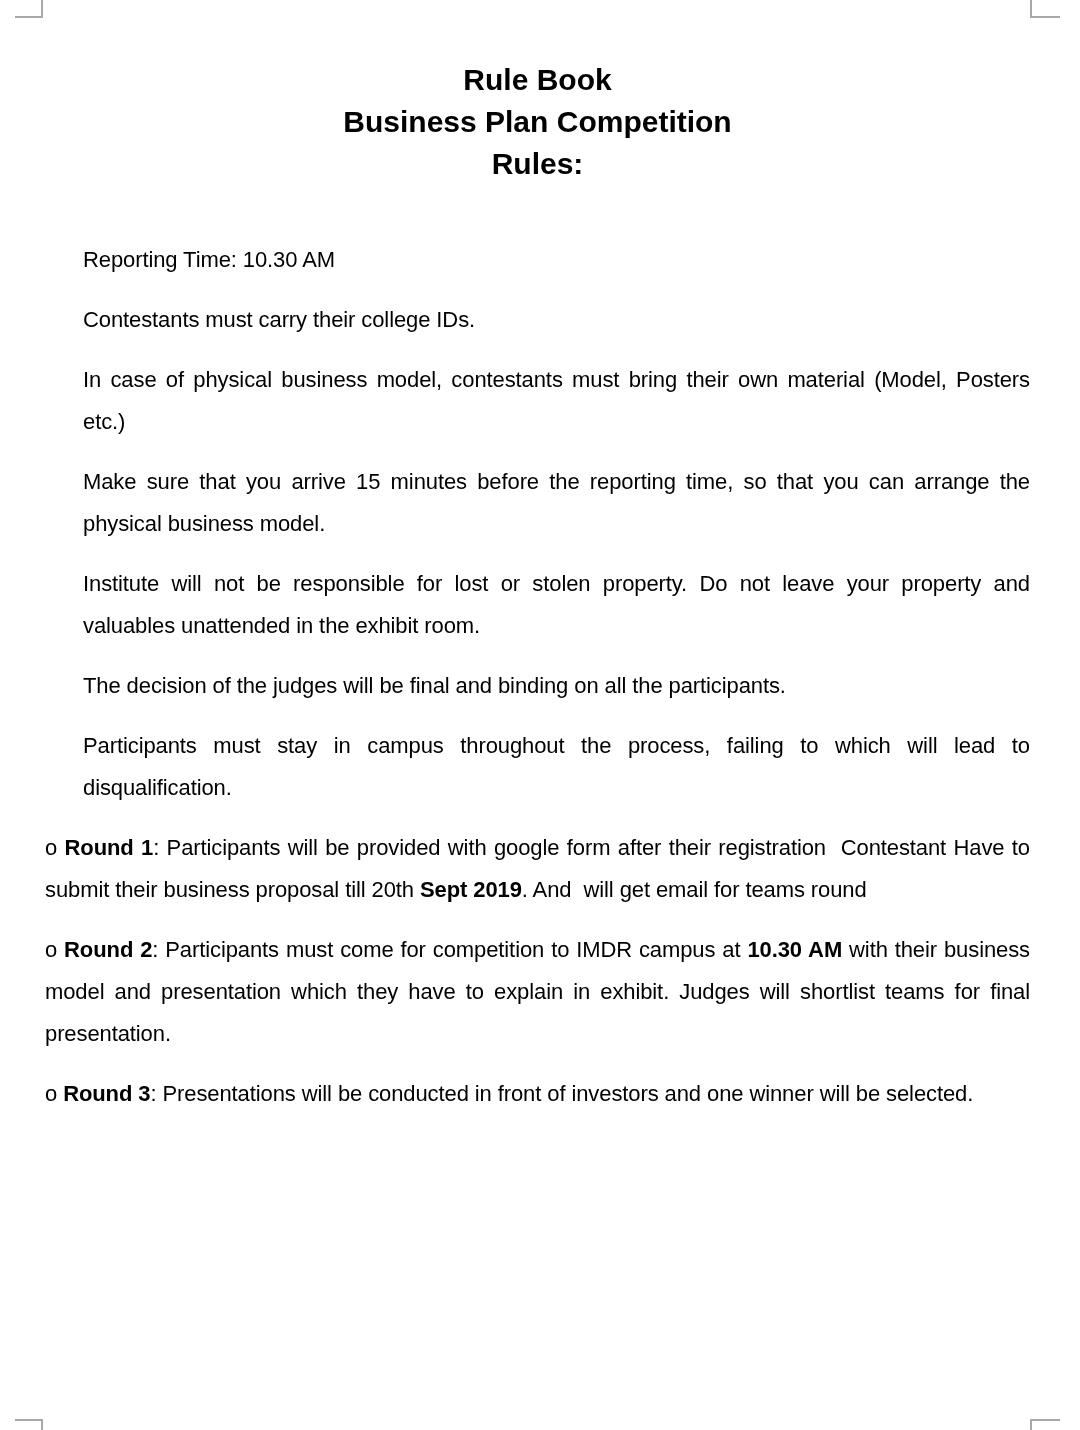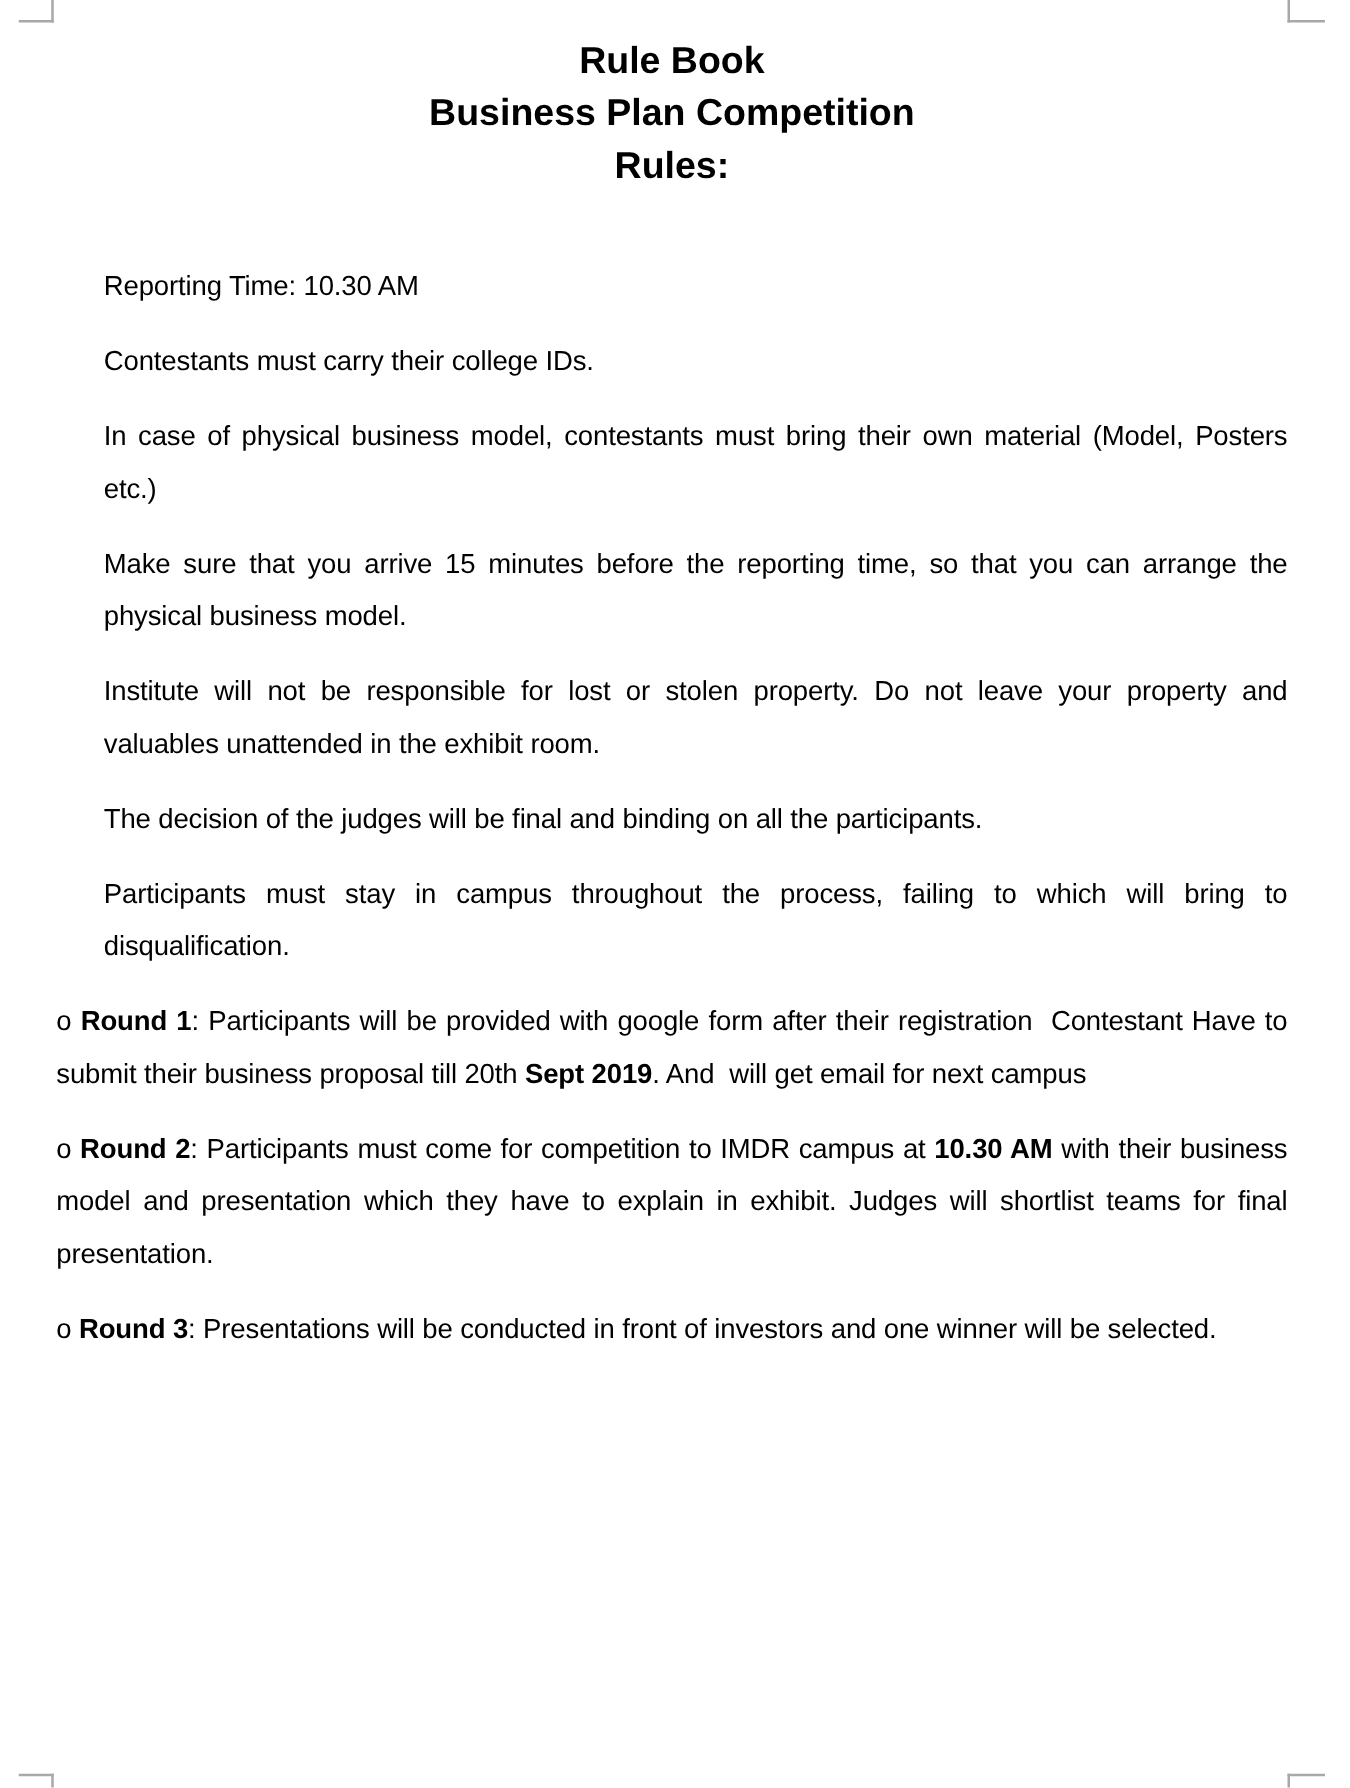--- a/index.html
+++ b/index.html
@@ -26,21 +26,21 @@
   
   .crop { position: absolute; }
   .crop.tl { left: 15px; top: 0;       width: 28px; height: 18px; border-right: 2px solid var(--mark-color); border-bottom: 2px solid var(--mark-color); }
   .crop.tr { left: 1030px; top: 0;     width: 30px; height: 18px; border-left: 2px solid var(--mark-color);  border-bottom: 2px solid var(--mark-color); }
   .crop.bl { left: 15px; top: 1419px;  width: 28px; height: 11px; border-right: 2px solid var(--mark-color); border-top: 2px solid var(--mark-color); }
   .crop.br { left: 1030px; top: 1419px;width: 30px; height: 11px; border-left: 2px solid var(--mark-color);  border-top: 2px solid var(--mark-color); }
 
   .content {
     position: absolute;
     left: 45px;
-    top: 28px;
+    top: 59px;
     width: 985px;
   }
   .doc-title {
     margin: 0 0 54px 0;
     font-size: 30px;
     font-weight: 700;
     line-height: 42px;
     text-align: center;
   }
   .doc-title .tline { display: block; }
@@ -81,23 +81,23 @@
       <span class="tline">Rules:</span>
     </h1>
 
     <section>
       <p class="rule">Reporting Time: 10.30 AM</p>
       <p class="rule">Contestants must carry their college IDs.</p>
       <p class="rule">In case of physical business model, contestants must bring their own material (Model, Posters etc.)</p>
       <p class="rule">Make sure that you arrive 15 minutes before the reporting time, so that you can arrange the physical business model.</p>
       <p class="rule">Institute will not be responsible for lost or stolen property. Do not leave your property and valuables unattended in the exhibit room.</p>
       <p class="rule">The decision of the judges will be final and binding on all the participants.</p>
-      <p class="rule">Participants must stay in campus throughout the process, failing to which will bring to disqualification.</p>
+      <p class="rule">Participants must stay in campus throughout the process, failing to which will lead to disqualification.</p>
     </section>
 
     <section>
-      <p class="round"><span>o </span><span class="b">Round 1</span><span>: Participants will be provided with google form after their registration  Contestant Have to submit their business proposal till 20th </span><span class="b">Sept 2019</span><span>. And  will get email for next campus</span></p>
+      <p class="round"><span>o </span><span class="b">Round 1</span><span>: Participants will be provided with google form after their registration  Contestant Have to submit their business proposal till 20th </span><span class="b">Sept 2019</span><span>. And  will get email for teams round</span></p>
       <p class="round"><span>o </span><span class="b">Round 2</span><span>: Participants must come for competition to IMDR campus at </span><span class="b">10.30 AM</span><span> with their business model and presentation which they have to explain in exhibit. Judges will shortlist teams for final presentation.</span></p>
       <p class="round"><span>o </span><span class="b">Round 3</span><span>: Presentations will be conducted in front of investors and one winner will be selected.</span></p>
     </section>
 
   </div>
 </div>
 
 </body></html>

